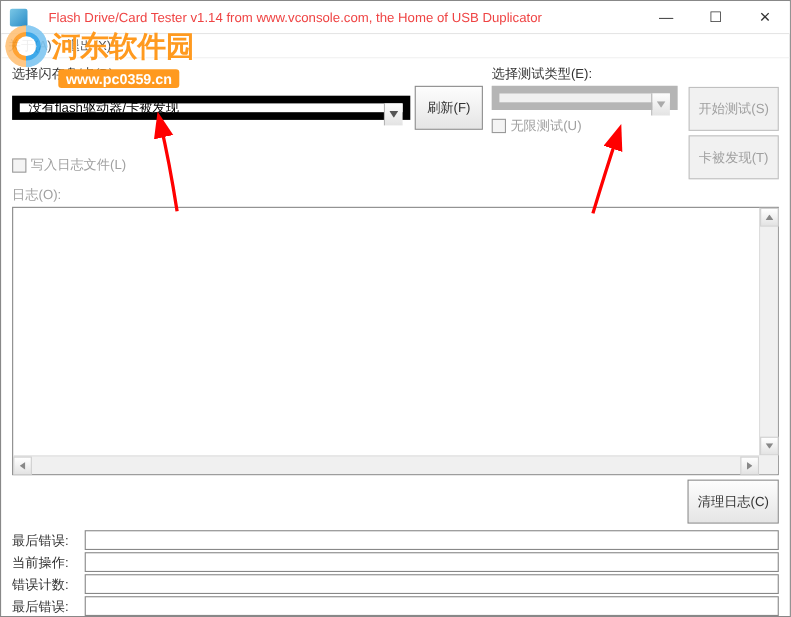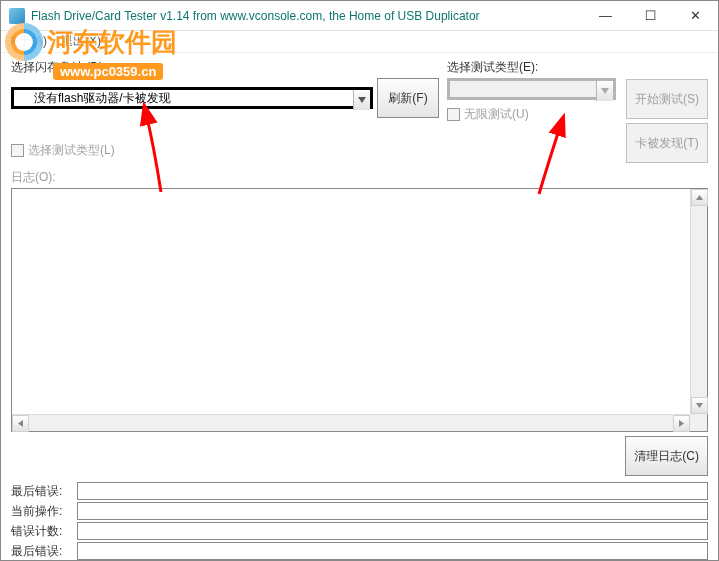--- a/index.html
+++ b/index.html
@@ -20,21 +20,21 @@
     display: flex;
     align-items: center;
     padding-left: 8px;
   }
   .titlebar-icon {
     width: 16px; height: 16px;
     margin-right: 6px;
     background: linear-gradient(135deg,#7ac7e6,#2a8cc7);
     border-radius: 2px;
   }
-  .title-text { flex: 1; color: #0f766e; }
+  .title-text { flex: 1; color: #ef4444; margin-left: 13px; }
   .win-controls { display: flex; }
   .win-btn {
     width: 45px; height: 28px;
     display: flex; align-items: center; justify-content: center;
     font-size: 13px; color: #333;
   }
   .menubar {
     height: 22px;
     display: flex;
     align-items: center;
@@ -71,25 +71,25 @@
   }
   .content { padding: 6px 10px 8px 10px; }
   .top-row { display: flex; gap: 8px; }
   .group-left { flex: 0 0 428px; }
   .group-right { flex: 1; display: flex; flex-direction: column; }
   .glabel { color: #333; margin-bottom: 2px; display: inline-block; }
   .disabled-text { color: #a0a0a0; }
   .row { display: flex; align-items: center; gap: 4px; }
   .dropdown {
     height: 22px;
-    border: 3px solid #000000;
+    border: 7px solid #000000;
     background: #fff;
     display: flex;
     align-items: center;
-    padding: 0 20px;
+    padding: 0 8px;
     position: relative;
   }
   .dropdown.disabled { background: #f0f0f0; border-color: #b5b5b5; }
   .dd-arrow {
     width: 17px; height: 20px;
     position: absolute; right: 0; top: 0;
     border-left: 1px solid #b5b5b5;
     background: linear-gradient(#fdfdfd,#e3e3e3);
     display:flex; align-items:center; justify-content:center;
   }
@@ -184,21 +184,21 @@
           <div class="dd-arrow">
             <svg viewBox="0 0 8 6">
                 <path d="M0 0 L8 0 L4 6 Z" fill="#555"></path>
               </svg>
           </div>
         </div>
         <button class="btn">刷新(F)</button>
       </div>
       <div class="chkline" style="margin-top:24px;">
         <div class="chkbox"></div>
-        <span class="disabled-text">选择测试类型(L)</span>
+        <span class="disabled-text">写入日志文件(L)</span>
       </div>
     </div>
 
     <div class="group-right">
       <div class="right-row">
         <div class="right-select">
           <div class="glabel">选择测试类型(E):</div>
           <div class="dropdown disabled" style="width:100%;">
             <span></span>
             <div class="dd-arrow">

